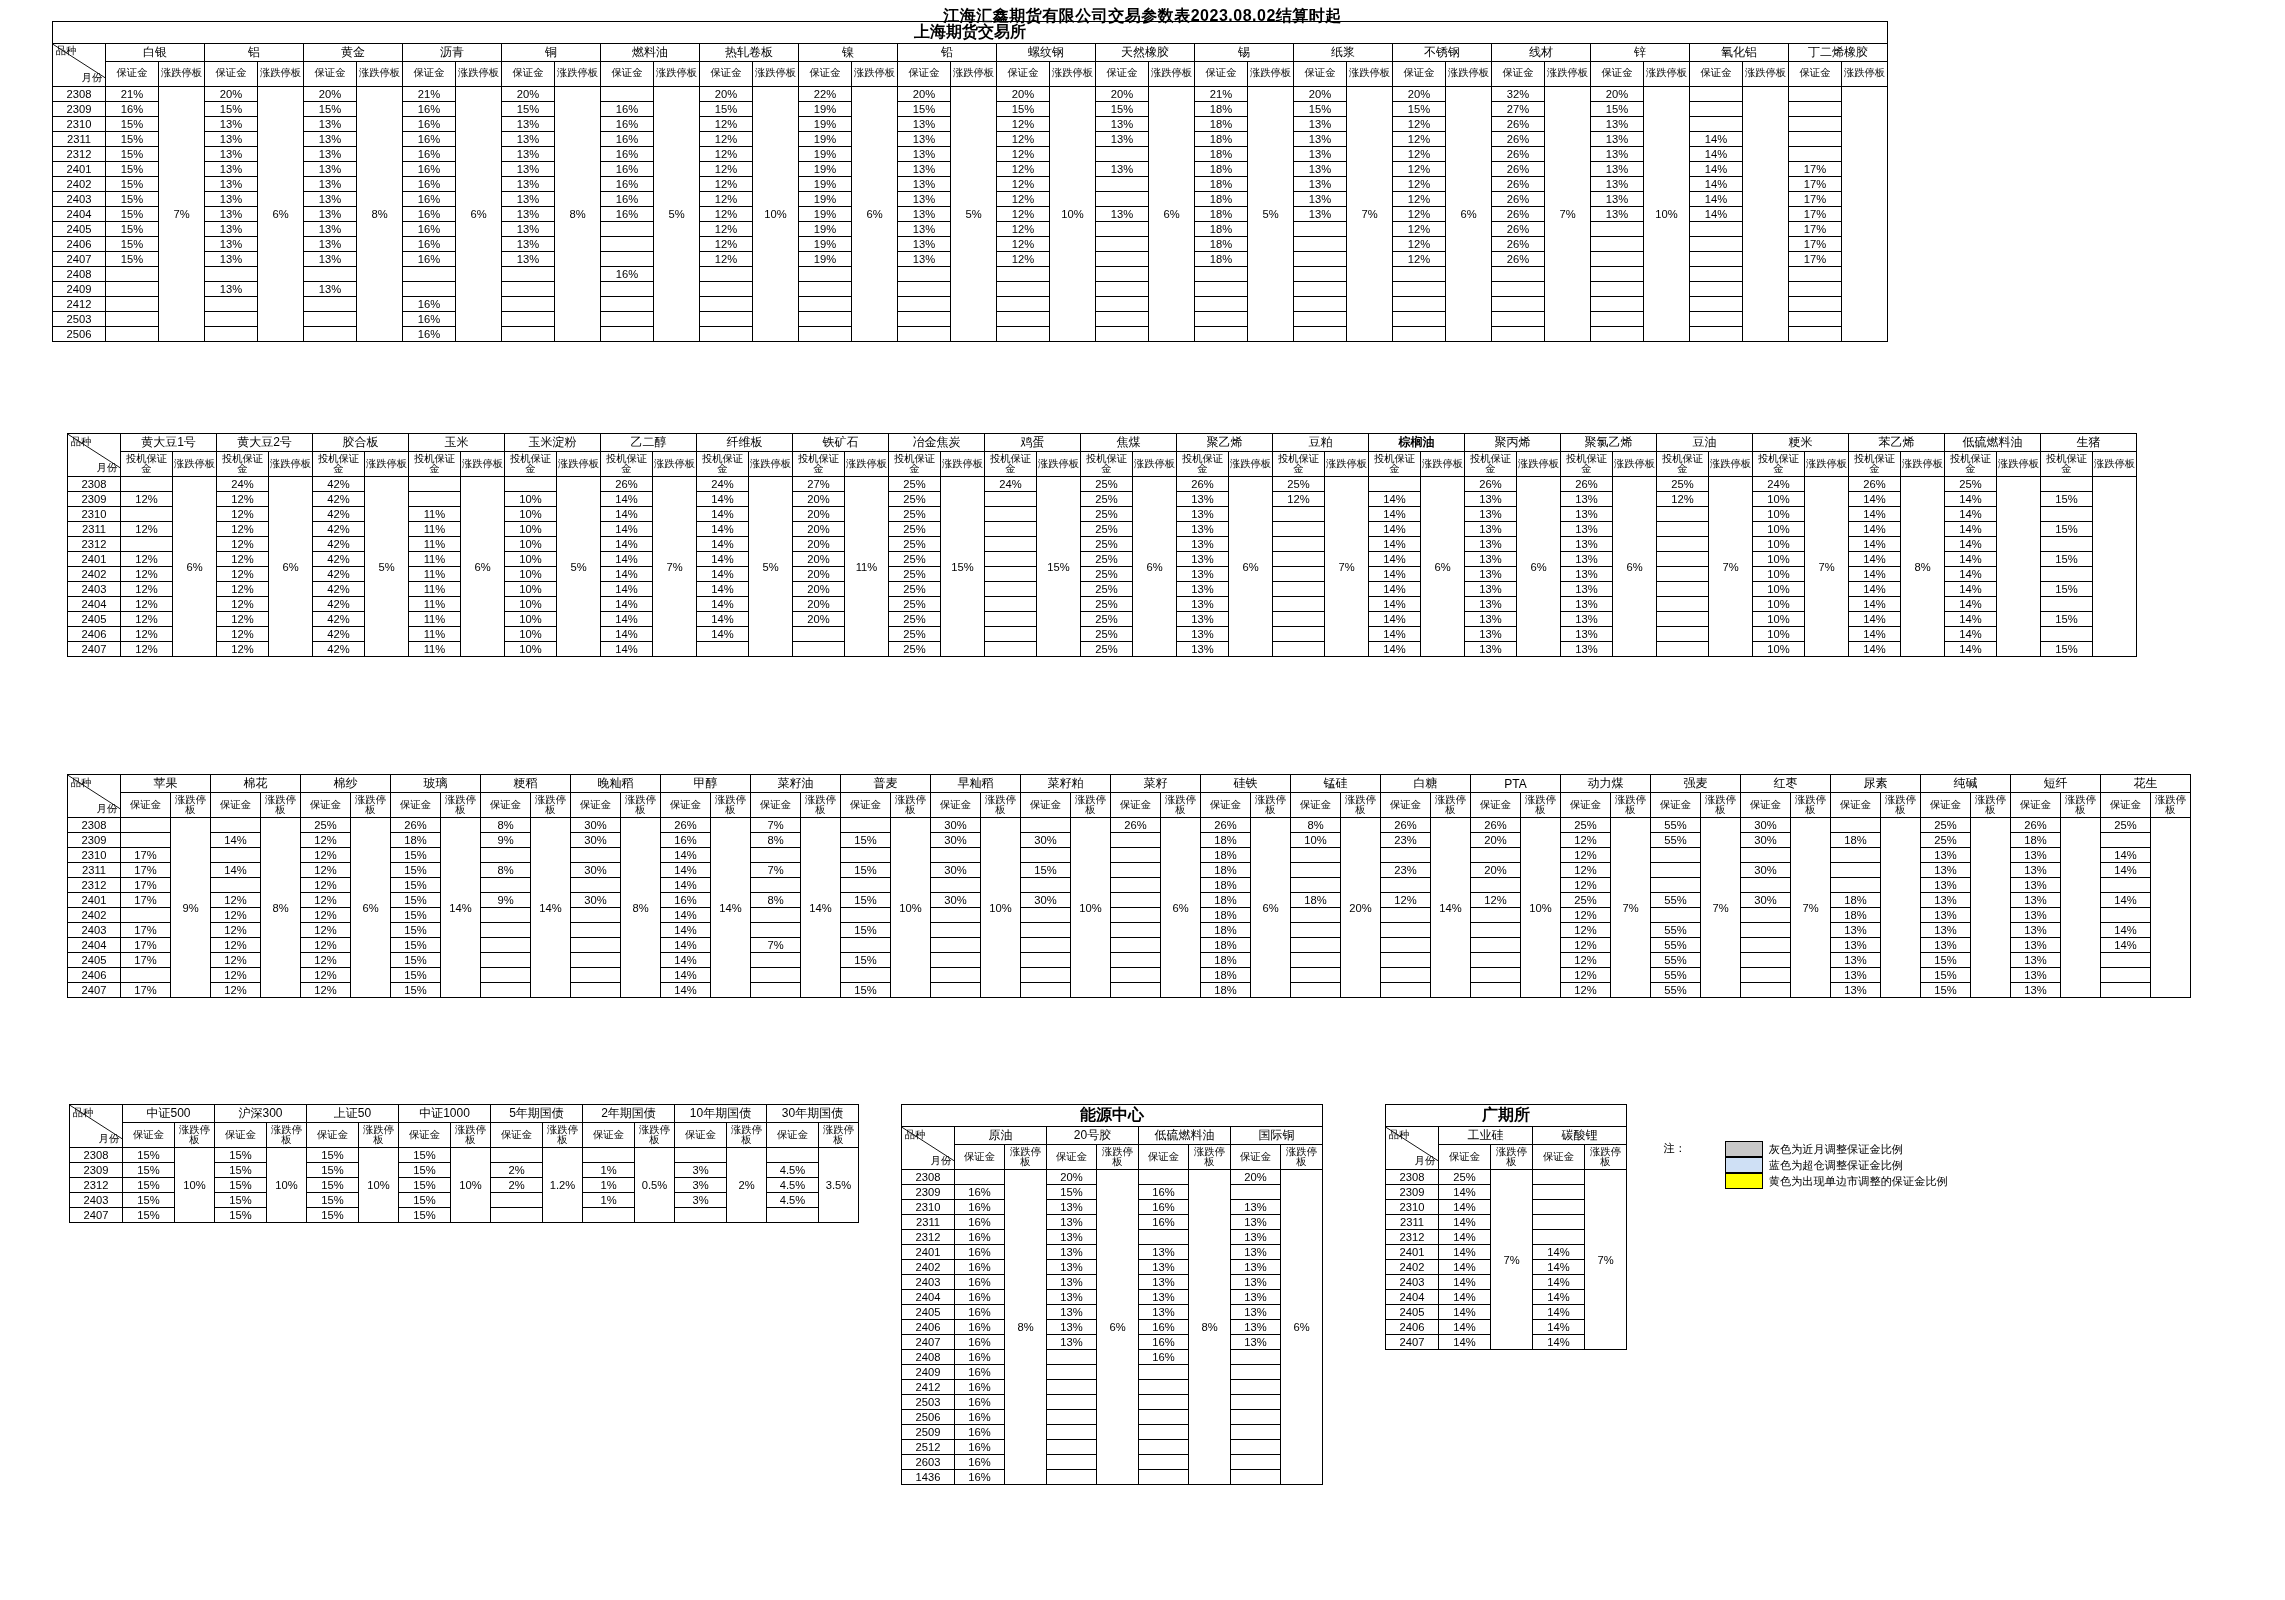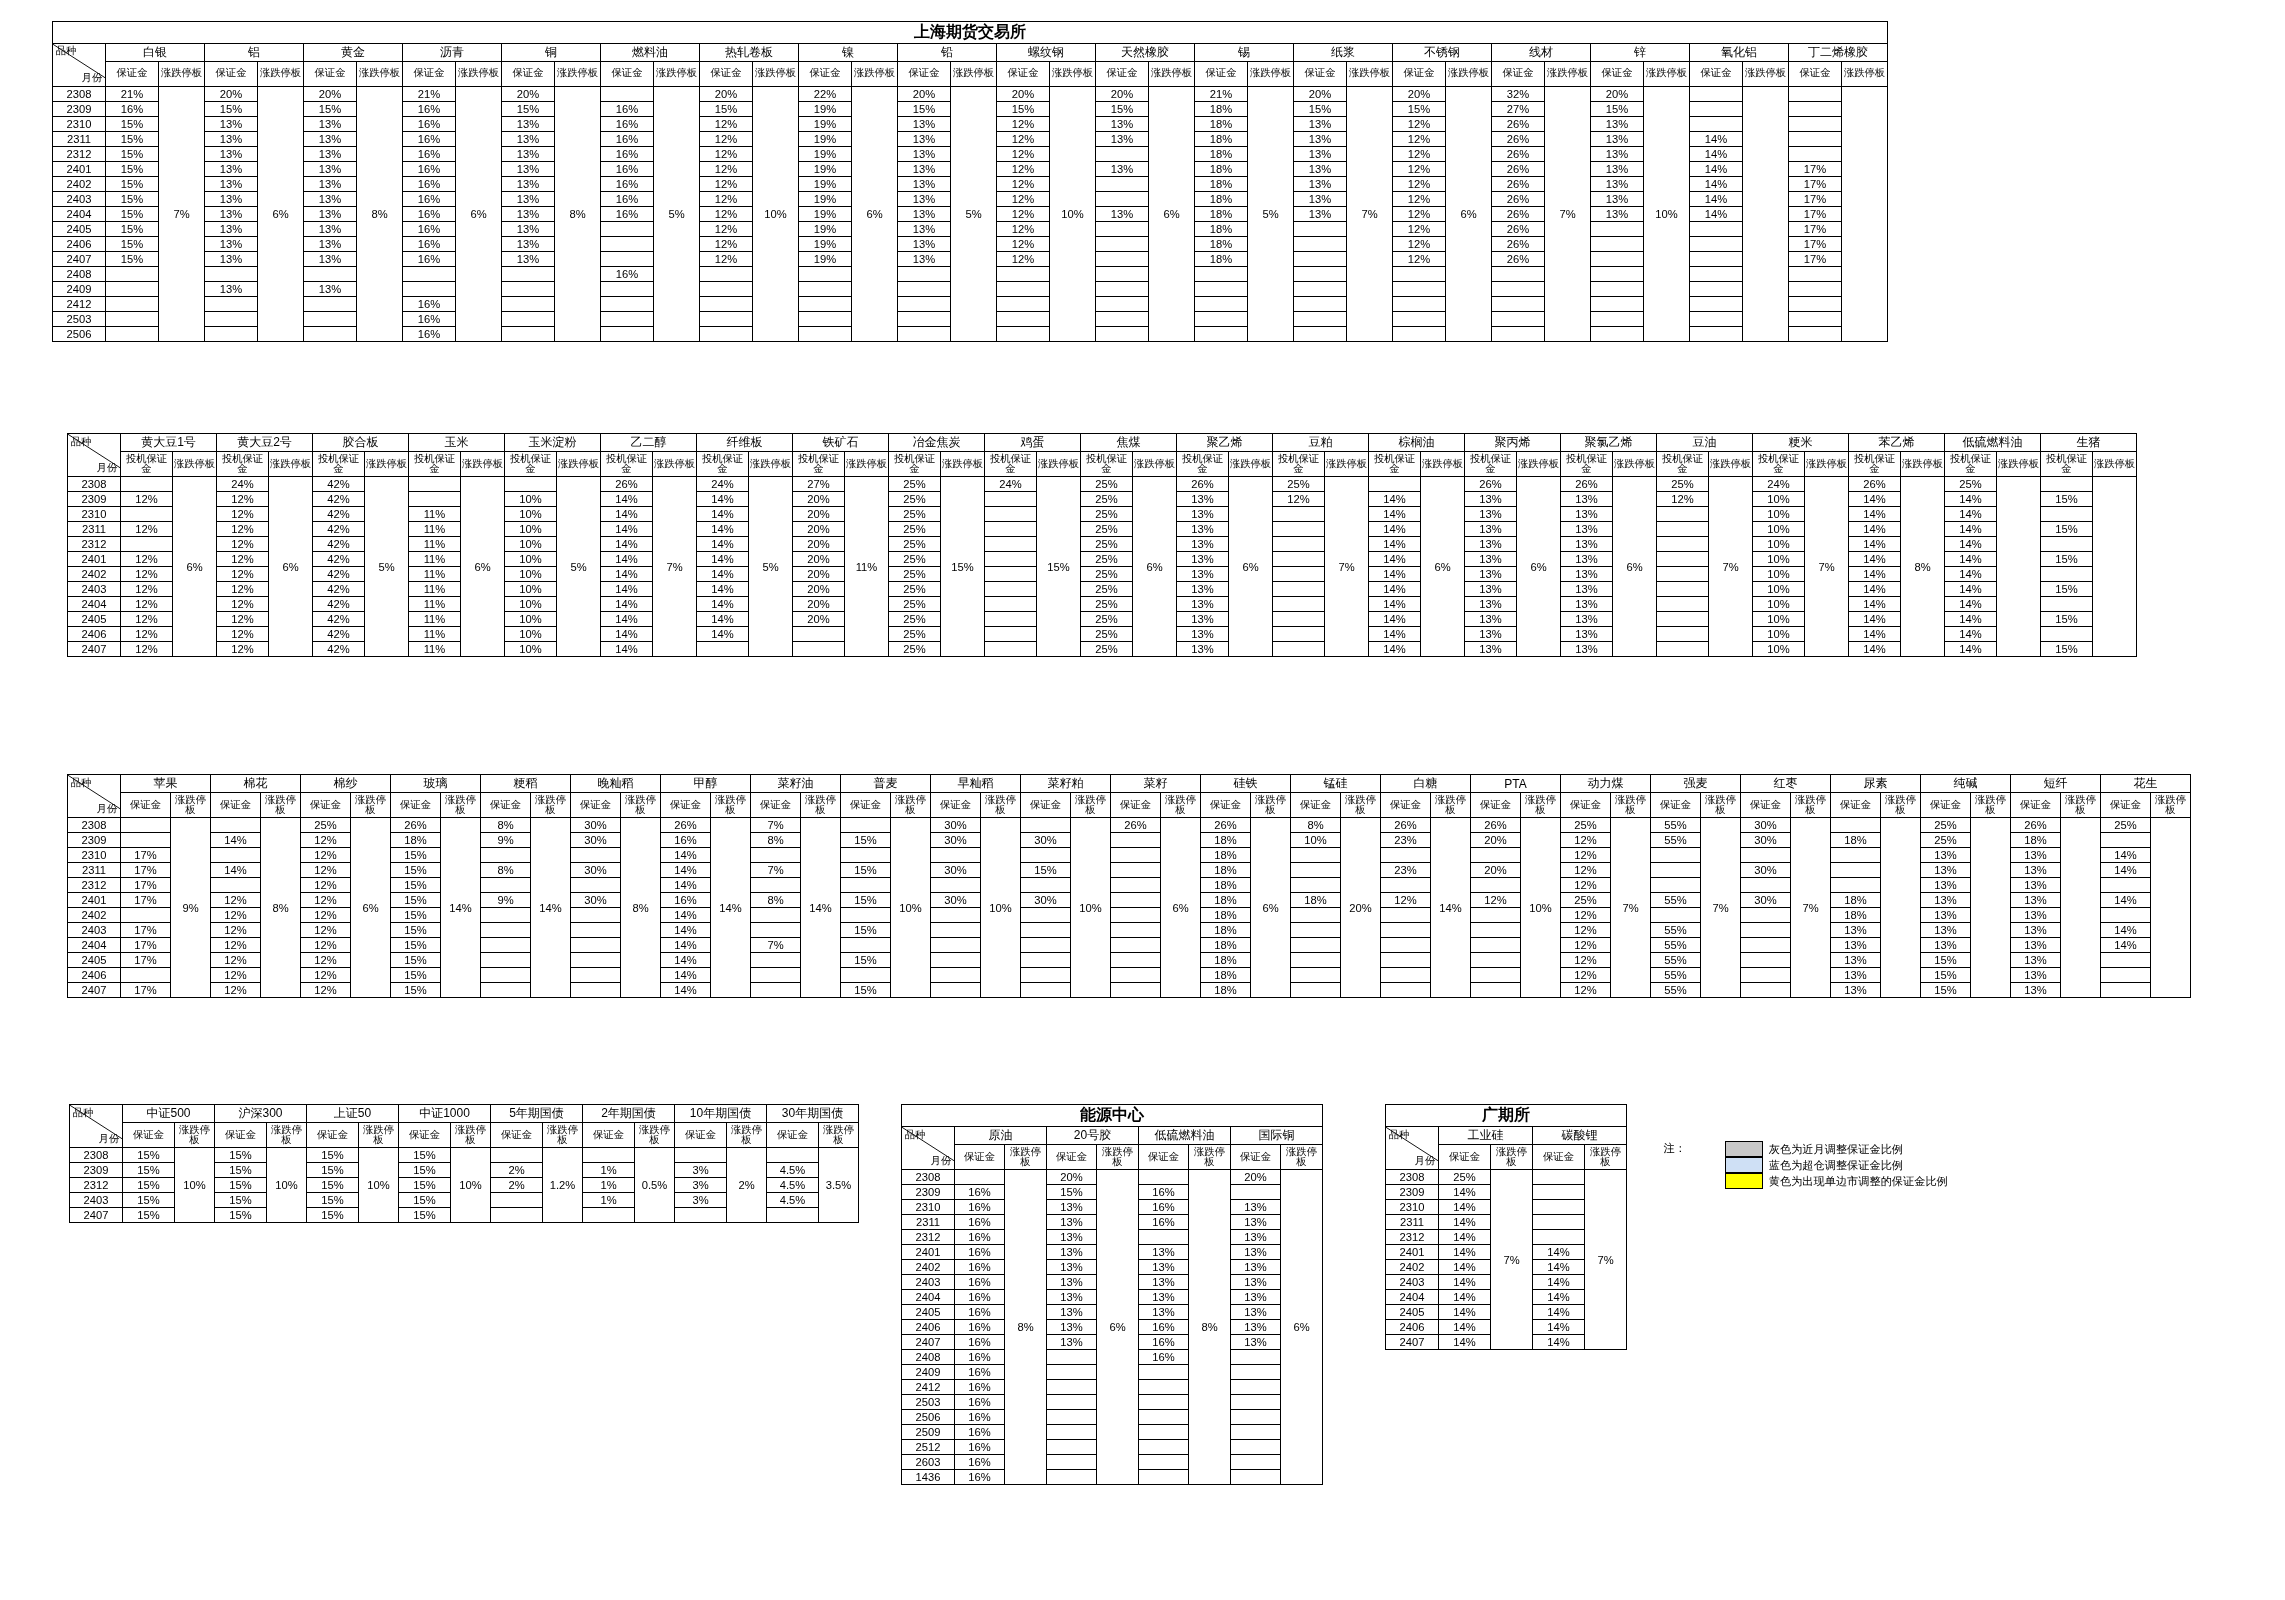--- a/index.html
+++ b/index.html
@@ -26,20 +26,21 @@
   .wrap3{position:absolute;left:67px;top:774px;}
   .wrap4{position:absolute;left:69px;top:1104px;}
   .wrap5{position:absolute;left:901px;top:1104px;}
   .wrap6{position:absolute;left:1385px;top:1104px;}
   .wrap7{position:absolute;left:1658px;top:1141px;}
 </style>
 </head>
 <body>
 
 <div class="page">
+  <div class="doc-title">江海汇鑫期货有限公司交易参数表2023.08.02结算时起</div>
 
   <div class="wrap1">
     <div class="sect-title">上海期货交易所</div>
     <table>
         <tbody id="tb-shfe">
           <tr class="hdr">
             <td class="corner" rowspan="2">
               <svg width="52" height="34" viewBox="0 0 56 36">
                 <line x1="0" y1="0" x2="56" y2="36" stroke="#000"></line>
               </svg>
@@ -499,21 +500,21 @@
             <td colspan="2" class="prod" style="width: 94px;">玉米</td>
             <td colspan="2" class="prod" style="width: 94px;">玉米淀粉</td>
             <td colspan="2" class="prod" style="width: 94px;">乙二醇</td>
             <td colspan="2" class="prod" style="width: 94px;">纤维板</td>
             <td colspan="2" class="prod" style="width: 94px;">铁矿石</td>
             <td colspan="2" class="prod" style="width: 94px;">冶金焦炭</td>
             <td colspan="2" class="prod" style="width: 94px;">鸡蛋</td>
             <td colspan="2" class="prod" style="width: 94px;">焦煤</td>
             <td colspan="2" class="prod" style="width: 94px;">聚乙烯</td>
             <td colspan="2" class="prod" style="width: 94px;">豆粕</td>
-            <td colspan="2" class="prod" style="width: 94px;">棕榈油</td>
+            <td colspan="2" class="prod" style="width: 94px; font-weight: bold;">棕榈油</td>
             <td colspan="2" class="prod" style="width: 94px;">聚丙烯</td>
             <td colspan="2" class="prod" style="width: 94px;">聚氯乙烯</td>
             <td colspan="2" class="prod" style="width: 94px;">豆油</td>
             <td colspan="2" class="prod" style="width: 94px;">粳米</td>
             <td colspan="2" class="prod" style="width: 94px;">苯乙烯</td>
             <td colspan="2" class="prod" style="width: 94px;">低硫燃料油</td>
             <td colspan="2" class="prod" style="width: 94px;">生猪</td>
           </tr>
           <tr>
             <td class="sub" style="width: 51px; height: 24px;">投机保证金</td>

